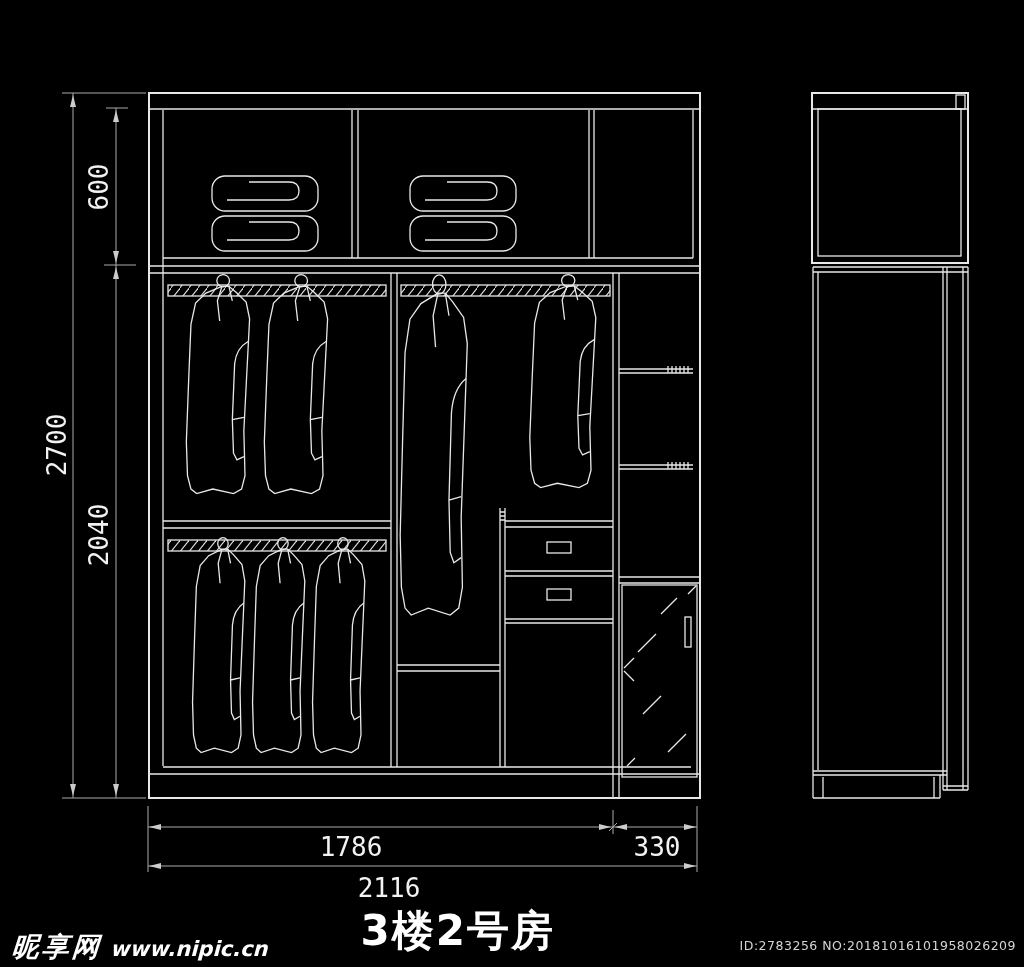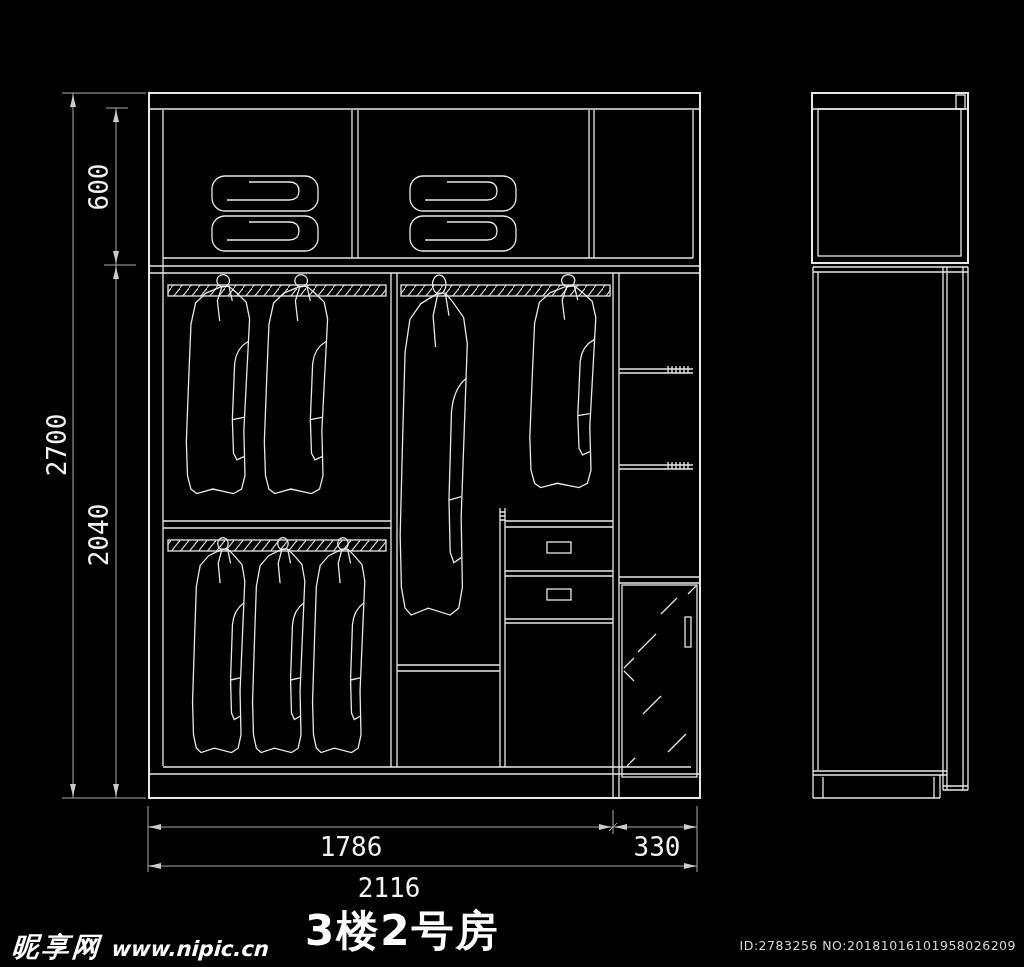--- a/index.html
+++ b/index.html
@@ -1,21 +1,21 @@
 <!DOCTYPE html>
 <html><head>
 <meta charset="utf-8">
 <style>
   html,body{margin:0;padding:0;background:#000;}
   .canvas{position:relative;width:1024px;height:967px;background:#000;overflow:hidden;
           font-family:"DejaVu Sans",sans-serif;}
   svg{position:absolute;left:0;top:0;}
   .dim-text{font-family:"DejaVu Sans Mono",monospace;font-size:26px;fill:#f2f2f2;
             text-anchor:middle;}
-  .title{position:absolute;left:305px;top:903px;width:250px;text-align:left;
+  .title{position:absolute;left:305px;top:903px;width:250px;text-align:right;
          color:#fff;font-size:42px;font-weight:bold;letter-spacing:2px;
          font-family:"DejaVu Sans",sans-serif;}
   .watermark{position:absolute;left:12px;top:929px;display:flex;align-items:baseline;
              gap:10px;color:#fff;font-style:italic;font-weight:bold;transform:skewX(-4deg);}
   .wm-site{font-size:27px;letter-spacing:3px;}
   .wm-url{font-size:21px;}
   .footer-id{position:absolute;right:8px;top:938px;color:#d5d5d5;font-size:12.5px;
              letter-spacing:0.5px;font-family:"DejaVu Sans",sans-serif;margin-left:44px;}
 </style>
 </head>

